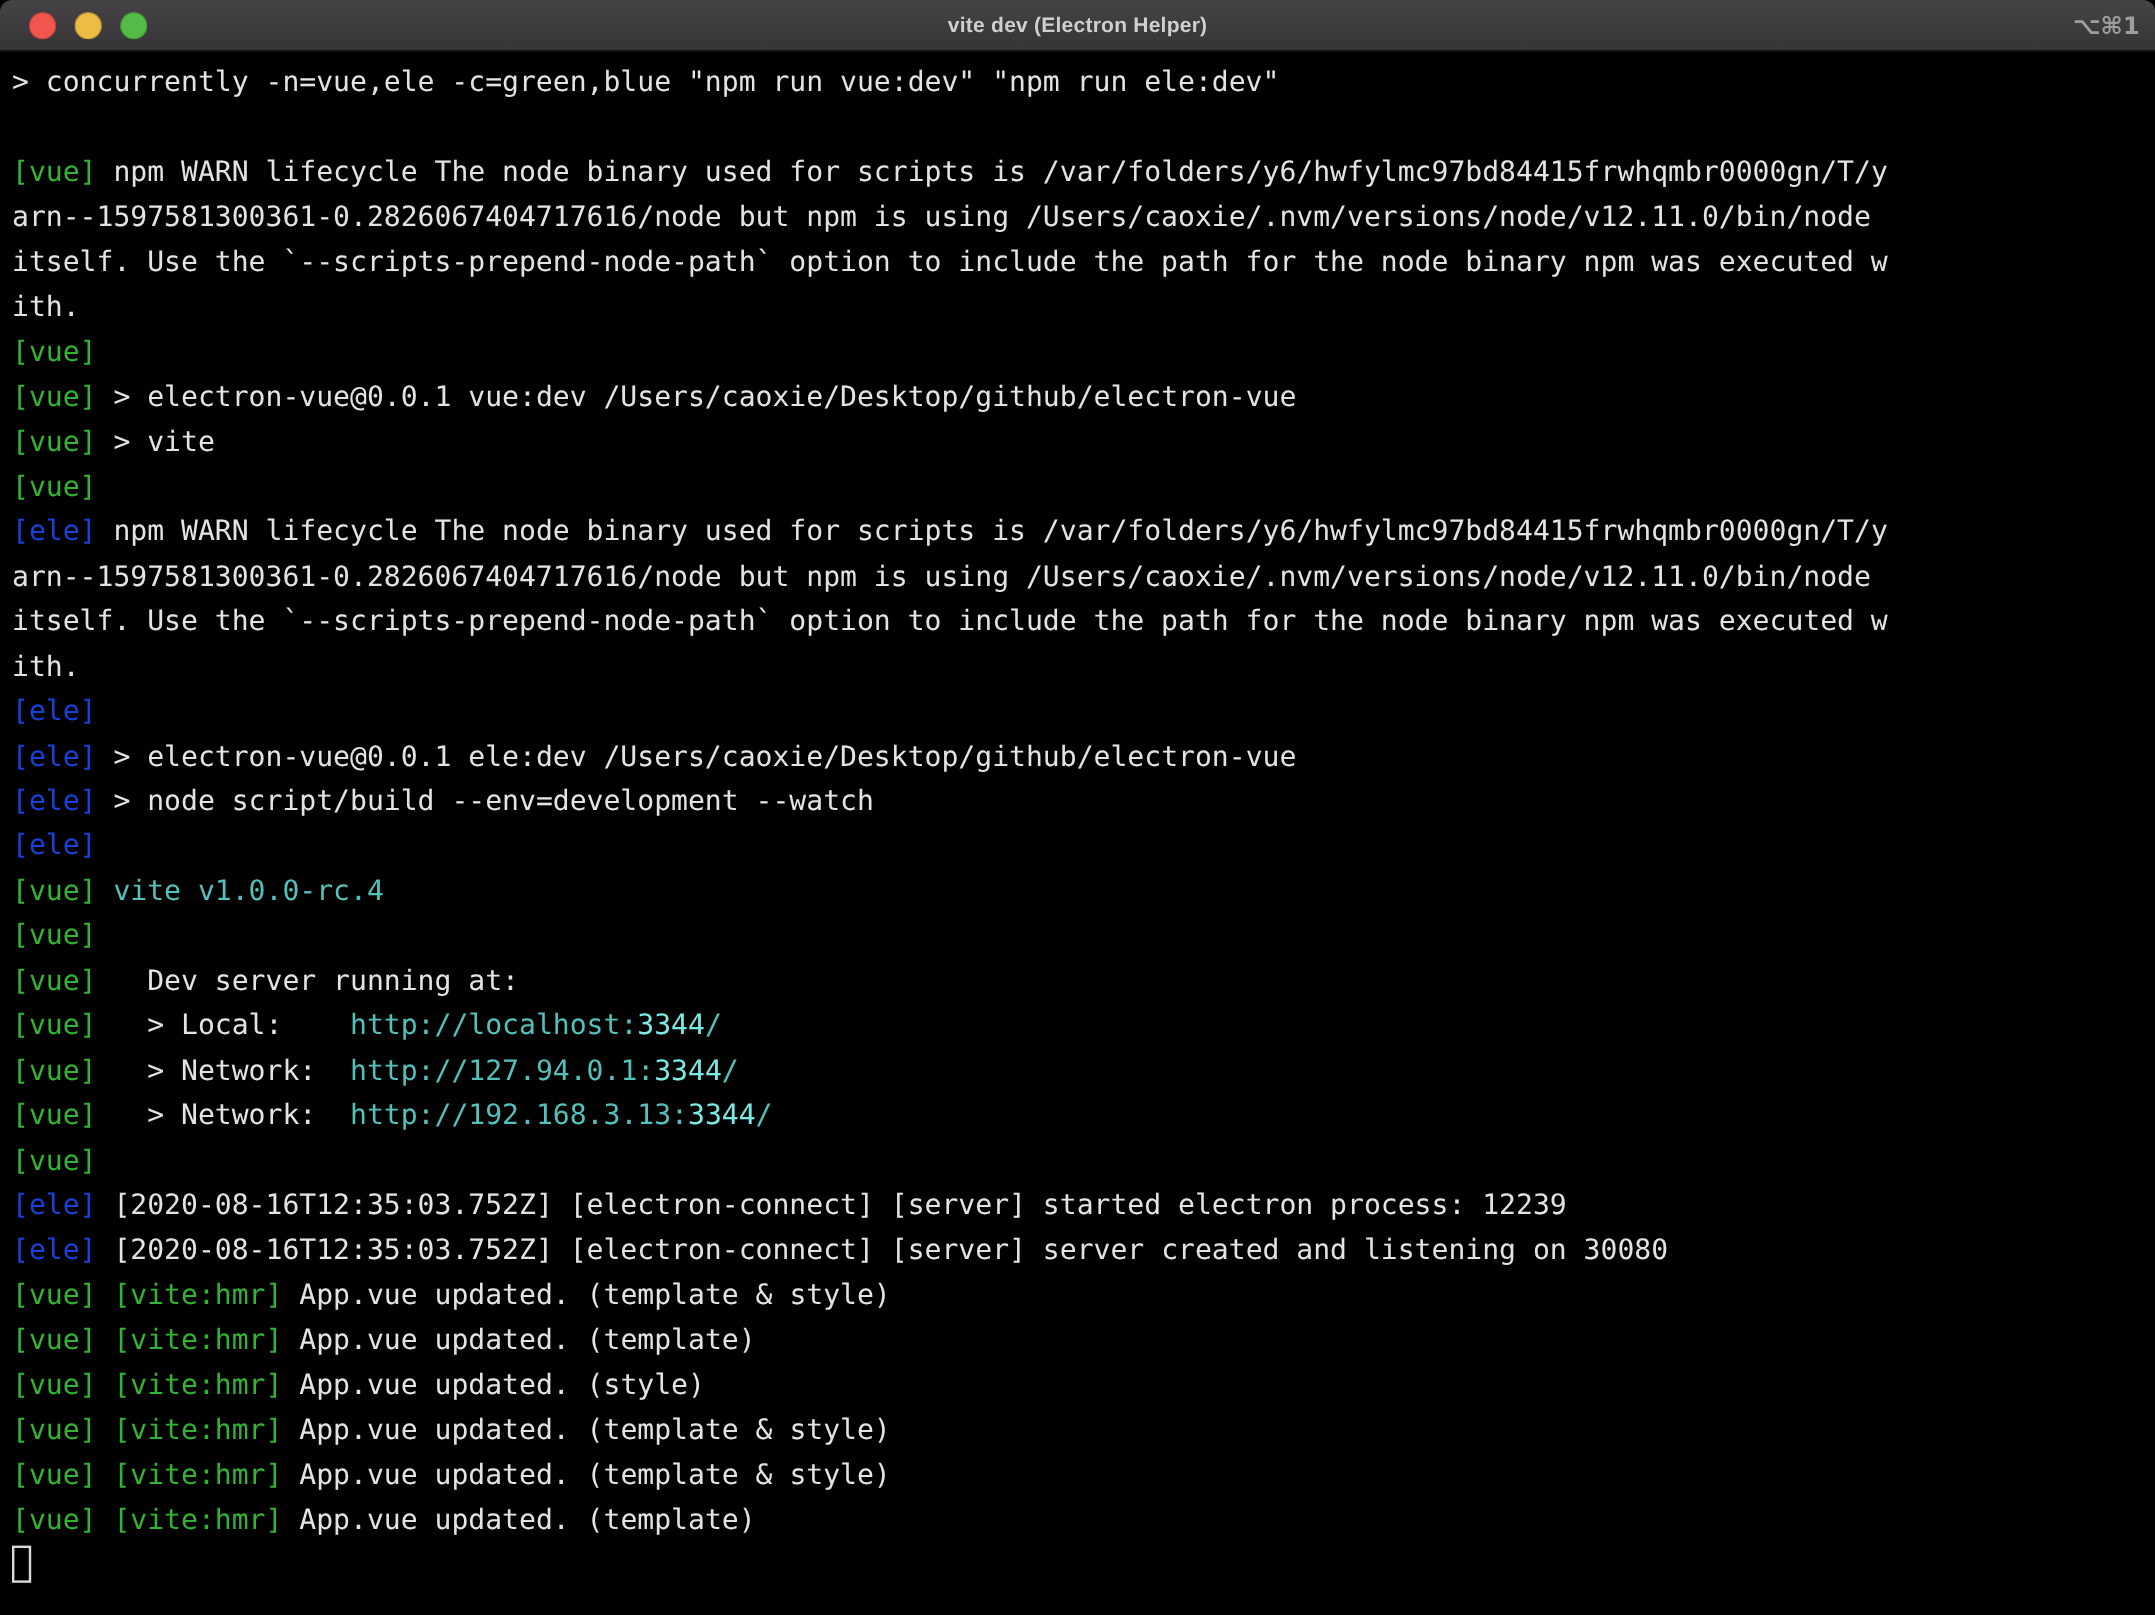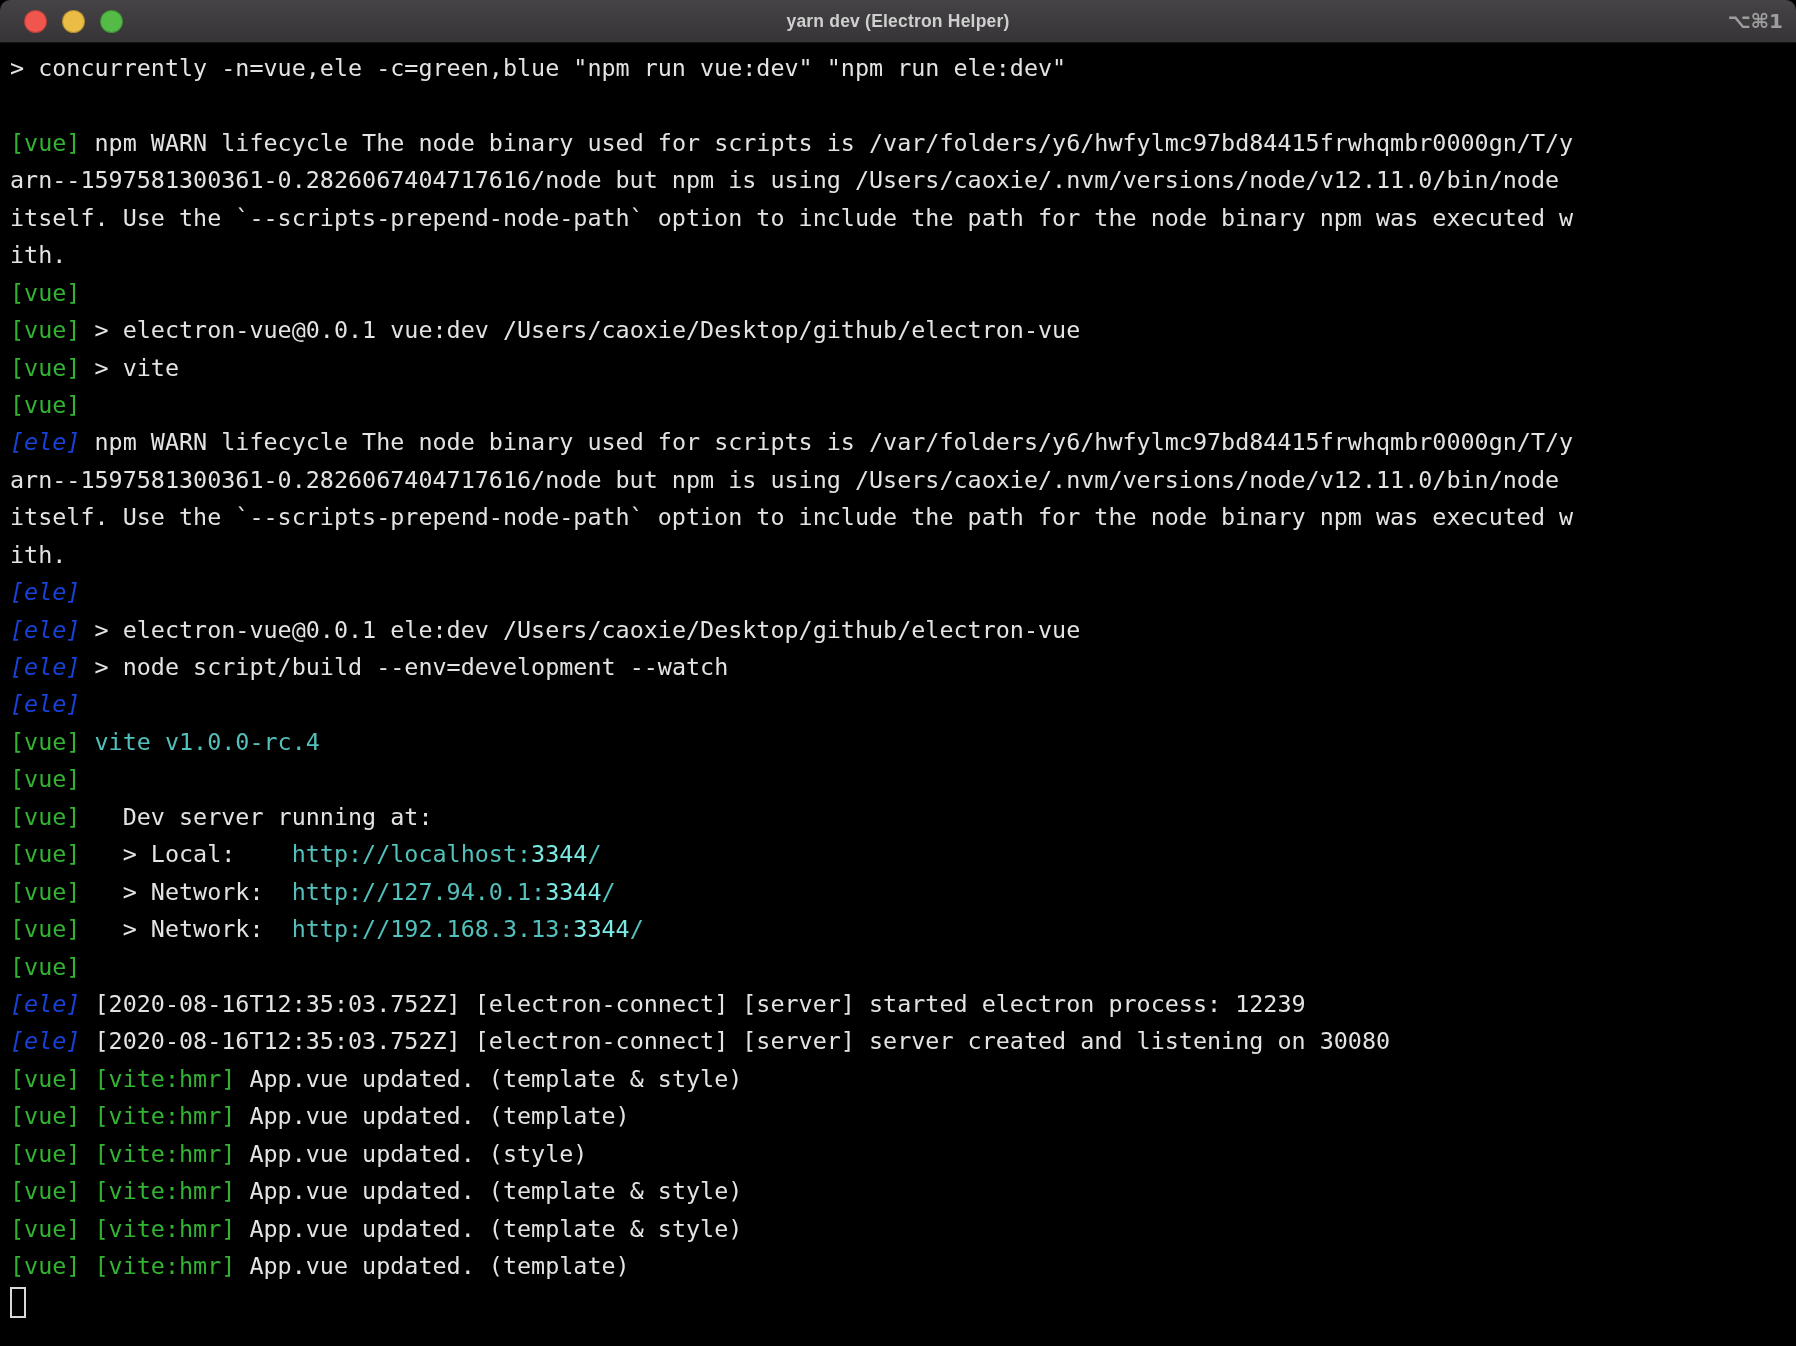--- a/index.html
+++ b/index.html
@@ -43,36 +43,36 @@
   .terminal {
     flex: 1 1 auto;
     padding: 7px 0 0 10px;
     font-size: 23.4px; line-height: 37.45px;
     color: var(--text);
     white-space: pre; overflow: hidden;
   }
   .line { height: 37.45px; }
   .seg-default     { color: var(--text); }
   .seg-green       { color: var(--green); }
-  .seg-blue        { color: var(--blue); font-style: italic; }
+  .seg-blue        { color: var(--blue); }
   .seg-cyan        { color: var(--cyan); text-align: right; }
   .seg-cyan_bright { color: var(--cyan-bright); font-weight: normal; }
   .cursor {
     display: inline-block; width: 12px; height: 27px;
     border: 2.5px solid var(--cursor);
     vertical-align: middle; transform: translateY(-2px);
   }
 </style>
 </head>
 <body>
 
 <div class="window">
   <div class="titlebar">
     <div class="traffic">
       <button class="light red"></button>
       <button class="light yellow"></button>
       <button class="light green"></button>
     </div>
-    <div class="titlebar-title">yarn dev (Electron Helper)</div>
+    <div class="titlebar-title">vite dev (Electron Helper)</div>
     <div class="shortcut">⌥⌘1</div>
   </div>
   <div class="terminal"><div class="line"><span class="seg-default">&gt; concurrently -n=vue,ele -c=green,blue "npm run vue:dev" "npm run ele:dev"</span></div><div class="line"></div><div class="line"><span class="seg-green">[vue]</span><span class="seg-default"> npm WARN lifecycle The node binary used for scripts is /var/folders/y6/hwfylmc97bd84415frwhqmbr0000gn/T/y</span></div><div class="line"><span class="seg-default">arn--1597581300361-0.2826067404717616/node but npm is using /Users/caoxie/.nvm/versions/node/v12.11.0/bin/node</span></div><div class="line"><span class="seg-default">itself. Use the `--scripts-prepend-node-path` option to include the path for the node binary npm was executed w</span></div><div class="line"><span class="seg-default">ith.</span></div><div class="line"><span class="seg-green">[vue]</span></div><div class="line"><span class="seg-green">[vue]</span><span class="seg-default"> &gt; electron-vue@0.0.1 vue:dev /Users/caoxie/Desktop/github/electron-vue</span></div><div class="line"><span class="seg-green">[vue]</span><span class="seg-default"> &gt; vite</span></div><div class="line"><span class="seg-green">[vue]</span></div><div class="line"><span class="seg-blue">[ele]</span><span class="seg-default"> npm WARN lifecycle The node binary used for scripts is /var/folders/y6/hwfylmc97bd84415frwhqmbr0000gn/T/y</span></div><div class="line"><span class="seg-default">arn--1597581300361-0.2826067404717616/node but npm is using /Users/caoxie/.nvm/versions/node/v12.11.0/bin/node</span></div><div class="line"><span class="seg-default">itself. Use the `--scripts-prepend-node-path` option to include the path for the node binary npm was executed w</span></div><div class="line"><span class="seg-default">ith.</span></div><div class="line"><span class="seg-blue">[ele]</span></div><div class="line"><span class="seg-blue">[ele]</span><span class="seg-default"> &gt; electron-vue@0.0.1 ele:dev /Users/caoxie/Desktop/github/electron-vue</span></div><div class="line"><span class="seg-blue">[ele]</span><span class="seg-default"> &gt; node script/build --env=development --watch</span></div><div class="line"><span class="seg-blue">[ele]</span></div><div class="line"><span class="seg-green">[vue]</span><span class="seg-default"> </span><span class="seg-cyan">vite v1.0.0-rc.4</span></div><div class="line"><span class="seg-green">[vue]</span></div><div class="line"><span class="seg-green">[vue]</span><span class="seg-default">   Dev server running at:</span></div><div class="line"><span class="seg-green">[vue]</span><span class="seg-default">   &gt; Local:    </span><span class="seg-cyan">http://localhost:</span><span class="seg-cyan_bright">3344</span><span class="seg-cyan">/</span></div><div class="line"><span class="seg-green">[vue]</span><span class="seg-default">   &gt; Network:  </span><span class="seg-cyan">http://127.94.0.1:</span><span class="seg-cyan_bright">3344</span><span class="seg-cyan">/</span></div><div class="line"><span class="seg-green">[vue]</span><span class="seg-default">   &gt; Network:  </span><span class="seg-cyan">http://192.168.3.13:</span><span class="seg-cyan_bright">3344</span><span class="seg-cyan">/</span></div><div class="line"><span class="seg-green">[vue]</span></div><div class="line"><span class="seg-blue">[ele]</span><span class="seg-default"> [2020-08-16T12:35:03.752Z] [electron-connect] [server] started electron process: 12239</span></div><div class="line"><span class="seg-blue">[ele]</span><span class="seg-default"> [2020-08-16T12:35:03.752Z] [electron-connect] [server] server created and listening on 30080</span></div><div class="line"><span class="seg-green">[vue]</span><span class="seg-default"> </span><span class="seg-green">[vite:hmr]</span><span class="seg-default"> App.vue updated. (template &amp; style)</span></div><div class="line"><span class="seg-green">[vue]</span><span class="seg-default"> </span><span class="seg-green">[vite:hmr]</span><span class="seg-default"> App.vue updated. (template)</span></div><div class="line"><span class="seg-green">[vue]</span><span class="seg-default"> </span><span class="seg-green">[vite:hmr]</span><span class="seg-default"> App.vue updated. (style)</span></div><div class="line"><span class="seg-green">[vue]</span><span class="seg-default"> </span><span class="seg-green">[vite:hmr]</span><span class="seg-default"> App.vue updated. (template &amp; style)</span></div><div class="line"><span class="seg-green">[vue]</span><span class="seg-default"> </span><span class="seg-green">[vite:hmr]</span><span class="seg-default"> App.vue updated. (template &amp; style)</span></div><div class="line"><span class="seg-green">[vue]</span><span class="seg-default"> </span><span class="seg-green">[vite:hmr]</span><span class="seg-default"> App.vue updated. (template)</span></div><div class="line"><span class="cursor"></span></div></div>
 </div>
 
 </body></html>

